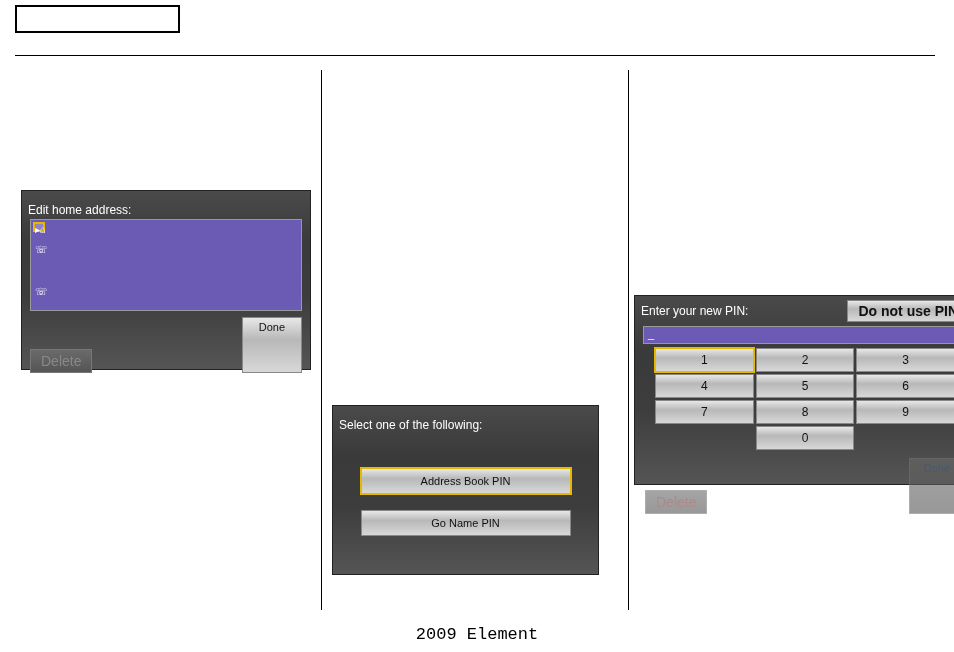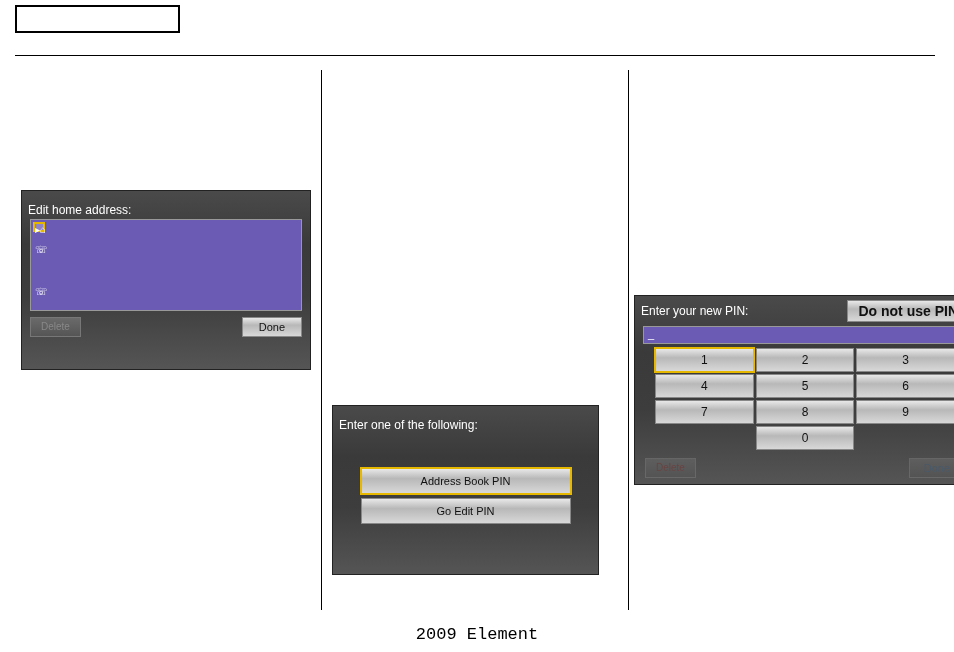--- a/index.html
+++ b/index.html
@@ -120,22 +120,23 @@
   }
   .bottom-row {
     display: flex;
     justify-content: space-between;
     margin: 6px 8px 6px 8px;
   }
   .ghost-btn {
     background: linear-gradient(#6a6a6a, #555);
     border: 1px solid #777;
     color: #888;
-    font-size: 10px;
+    font-size: 14px;
     padding: 3px 10px;
+    margin-top: 32px;
   }
   .done-btn {
     background: linear-gradient(#e8e8e8, #b8b8b8 40%, #d8d8d8);
     border: 1px solid #888;
     color: #111;
     font-size: 11px;
     padding: 3px 16px;
   }
 
   
@@ -144,21 +145,21 @@
     top: 335px;
     left: 10px;
     width: 267px;
     height: 170px;
   }
   .select-body {
     display: flex;
     flex-direction: column;
     align-items: center;
     padding-top: 34px;
-    gap: 0;
+    gap: 12px;
   }
   .wide-btn {
     width: 210px;
     background: linear-gradient(#e8e8e8, #b8b8b8 40%, #d8d8d8);
     border: 1px solid #888;
     font-size: 11px;
     text-align: center;
     padding: 6px 4px;
     color: #111;
     margin-bottom: 4px;
@@ -263,24 +264,24 @@
         <div class="ghost-btn">Delete</div>
         <div class="done-btn">Done</div>
       </div>
     </div>
   </div>
 
   <div class="divider"></div>
 
   <div class="col">
     <div class="screen select-screen">
-      <div class="screen-title">Enter one of the following:</div>
+      <div class="screen-title">Select one of the following:</div>
       <div class="select-body">
         <div class="wide-btn selected">Address Book PIN</div>
-        <div class="wide-btn">Go Edit PIN</div>
+        <div class="wide-btn">Go Name PIN</div>
       </div>
     </div>
   </div>
 
   <div class="divider"></div>
 
   <div class="col">
     <div class="screen pin-screen">
       <div class="pin-header">
         <div class="pin-label">Enter your new PIN:</div>

